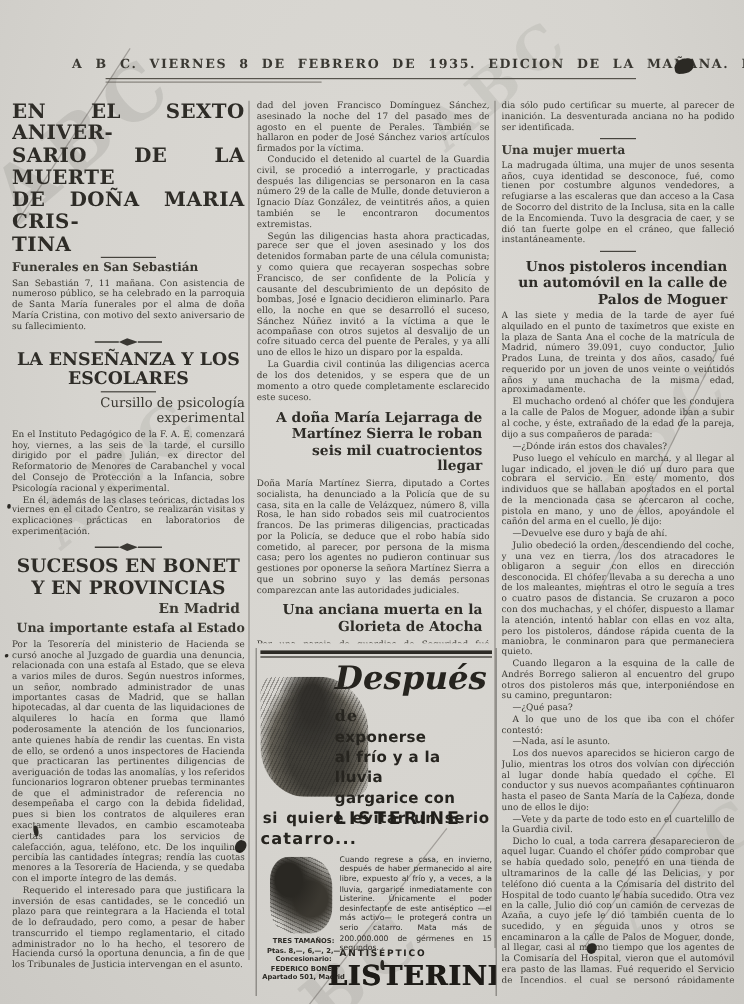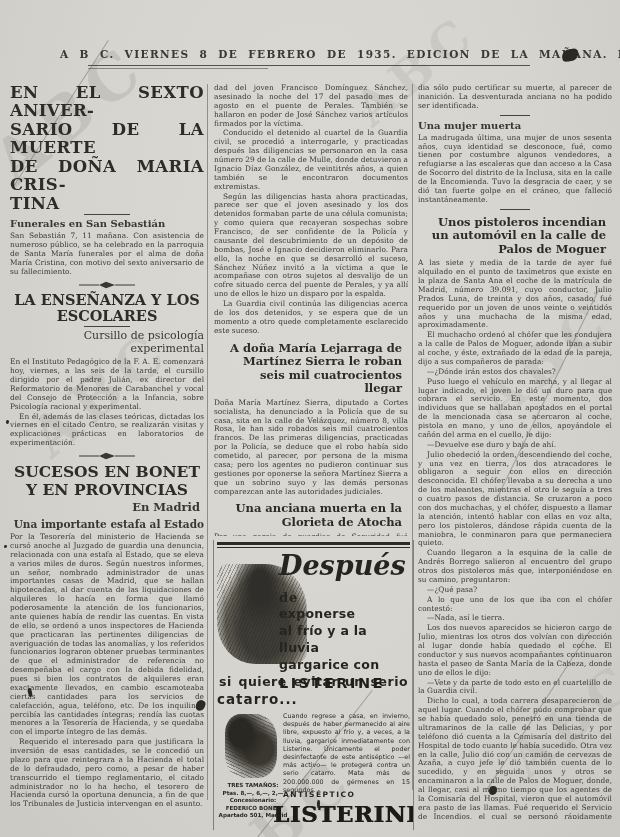--- a/index.html
+++ b/index.html
@@ -214,21 +214,21 @@
     <div class="h-article">Unos pistoleros incendian un automóvil en la calle de Palos de Moguer</div>
     <p class="noindent">A las siete y media de la tarde de ayer fué alquilado en el punto de taxímetros que existe en la plaza de Santa Ana el coche de la matrícula de Madrid, número 39.091, cuyo conductor, Julio Prados Luna, de treinta y dos años, casado, fué requerido por un joven de unos veinte o veintidós años y una muchacha de la misma edad, aproximadamente.</p>
     <p>El muchacho ordenó al chófer que les condujera a la calle de Palos de Moguer, adonde iban a subir al coche, y éste, extrañado de la edad de la pareja, dijo a sus compañeros de parada:</p>
     <p>—¿Dónde irán estos dos chavales?</p>
     <p>Puso luego el vehículo en marcha, y al llegar al lugar indicado, el joven le dió un duro para que cobrara el servicio. En este momento, dos individuos que se hallaban apostados en el portal de la mencionada casa se acercaron al coche, pistola en mano, y uno de ellos, apoyándole el cañón del arma en el cuello, le dijo:</p>
     <p>—Devuelve ese duro y baja de ahí.</p>
     <p>Julio obedeció la orden, descendiendo del coche, y una vez en tierra, los dos atracadores le obligaron a seguir con ellos en dirección desconocida. El chófer llevaba a su derecha a uno de los maleantes, mientras el otro le seguía a tres o cuatro pasos de distancia. Se cruzaron a poco con dos muchachas, y el chófer, dispuesto a llamar la atención, intentó hablar con ellas en voz alta, pero los pistoleros, dándose rápida cuenta de la maniobra, le conminaron para que permaneciera quieto.</p>
     <p>Cuando llegaron a la esquina de la calle de Andrés Borrego salieron al encuentro del grupo otros dos pistoleros más que, interponiéndose en su camino, preguntaron:</p>
     <p>—¿Qué pasa?</p>
     <p>A lo que uno de los que iba con el chófer contestó:</p>
-    <p>—Nada, así le tierra.</p>
+    <p>—Nada, así le asunto.</p>
     <p>Los dos nuevos aparecidos se hicieron cargo de Julio, mientras los otros dos volvían con dirección al lugar donde había quedado el coche. El conductor y sus nuevos acompañantes continuaron hasta el paseo de Santa María de la Cabeza, donde uno de ellos le dijo:</p>
     <p>—Vete y da parte de todo esto en el cuartelillo de la Guardia civil.</p>
     <p>Dicho lo cual, a toda carrera desaparecieron de aquel lugar. Cuando el chófer pudo comprobar que se había quedado solo, penetró en una tienda de ultramarinos de la calle de las Delicias, y por teléfono dió cuenta a la Comisaría del distrito del Hospital de todo cuanto le había sucedido. Otra vez en la calle, Julio dió con un camión de cervezas de Azaña, a cuyo jefe le dió también cuenta de lo sucedido, y en seguida unos y otros se encaminaron a la calle de Palos de Moguer, donde, al llegar, casi al mismo tiempo que los agentes de la Comisaría del Hospital, vieron que el automóvil era pasto de las llamas. Fué requerido el Servicio de Incendios, el cual se personó rápidamente después y procedió a extinguir el fuego.</p>
   </div>
 
   <div class="speck" style="left:196px;top:700px;width:9px;height:11px;transform:rotate(20deg);"></div>
   <div class="speck" style="left:28px;top:688px;width:4px;height:9px;transform:rotate(-15deg);"></div>
   <div class="speck" style="left:489px;top:786px;width:8px;height:9px;"></div>
   <div class="speck" style="left:317px;top:800px;width:3px;height:8px;"></div>
   <div class="speck" style="left:6px;top:420px;width:3px;height:4px;"></div>

